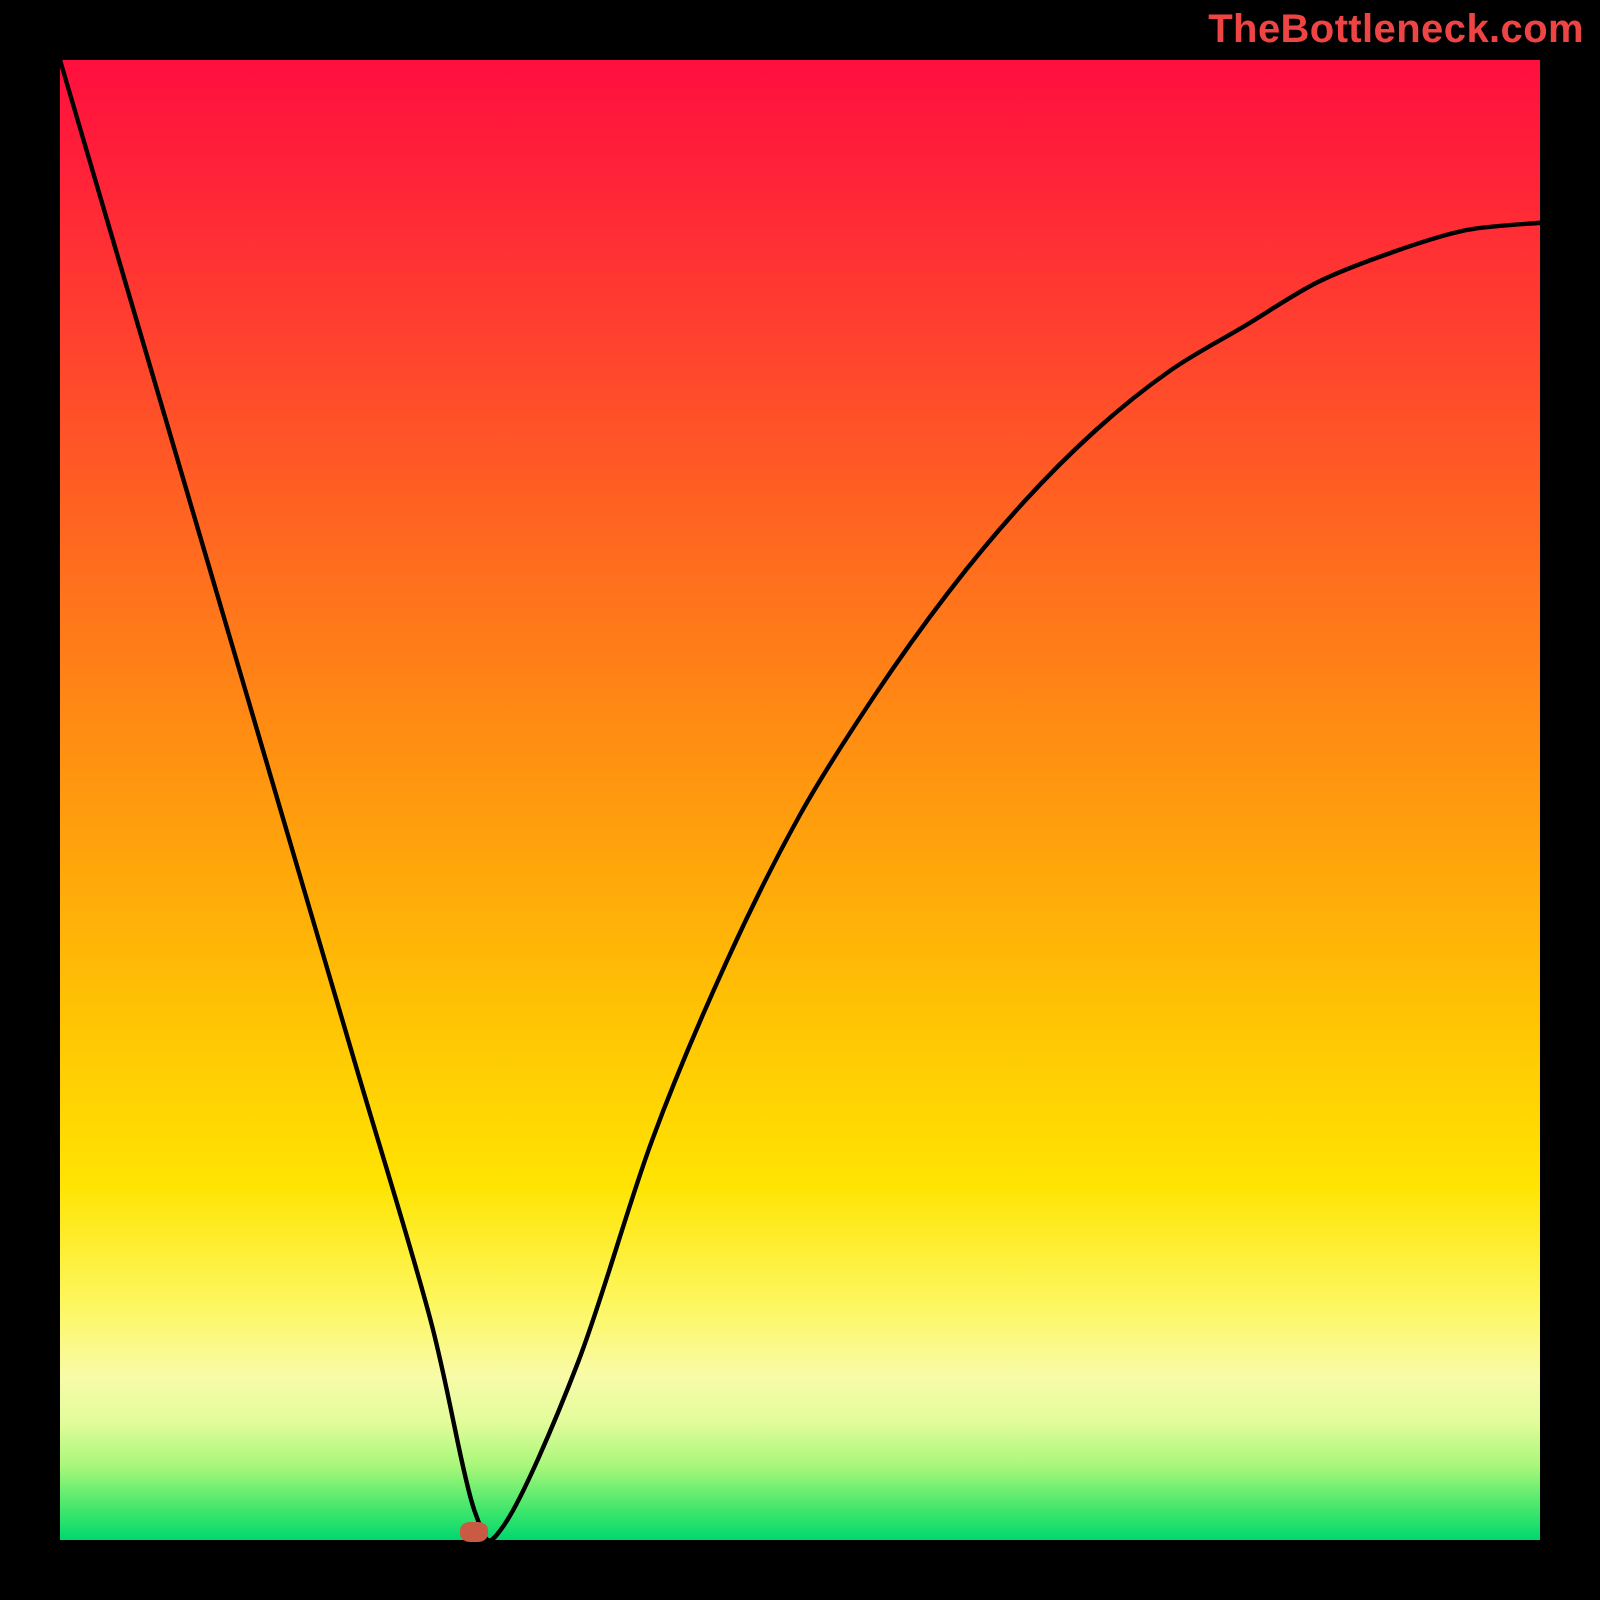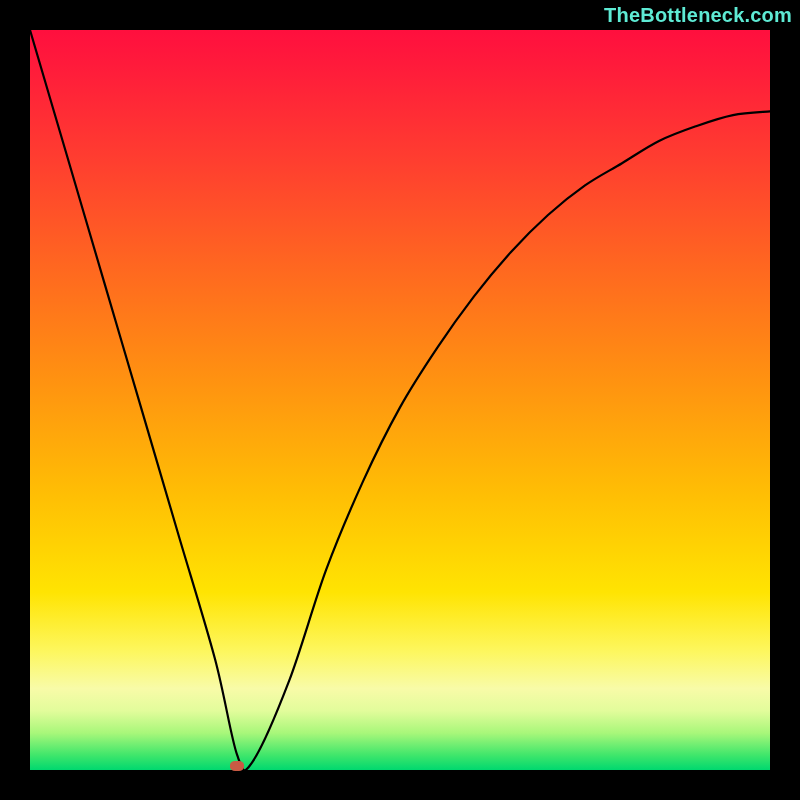--- a/index.html
+++ b/index.html
@@ -40,21 +40,21 @@
       #3fe66b 98%,
       #00d86f 100%
     );
   }
   .watermark {
     position: absolute;
     top: 4px;
     right: 8px;
     font-size: 20px;
     font-weight: 600;
-    color: #5eead4;
+    color: #ef4444;
     letter-spacing: 0.2px;
     user-select: none;
   }
   svg.curve {
     position: absolute;
     left: 0;
     top: 0;
     width: 740px;
     height: 740px;
     overflow: visible;

